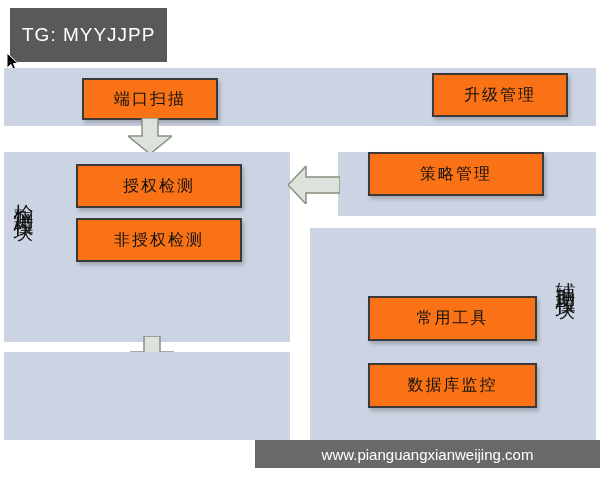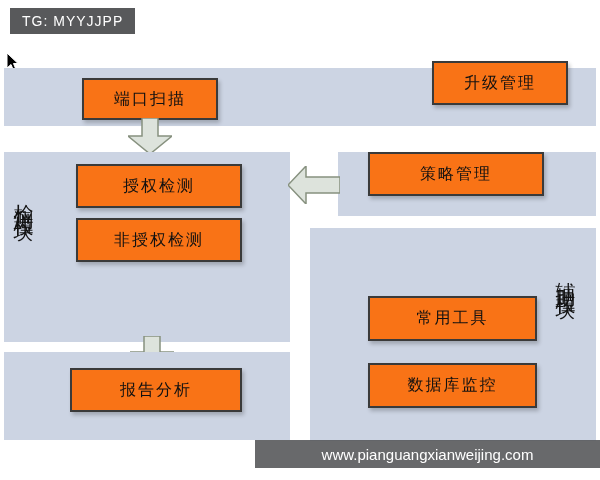--- a/index.html
+++ b/index.html
@@ -16,21 +16,21 @@
     white-space:nowrap;
   }
   .vtitle{
     position:absolute;writing-mode:vertical-rl;text-orientation:upright;
     font-family:"Liberation Serif",serif;font-size:20px;color:#111;
     letter-spacing:6px;line-height:1;
   }
   .arrow{position:absolute;}
   .badge{
     position:absolute;left:10px;top:8px;background:#58595b;color:#fff;
-    font-size:14px;padding:5px 12px;letter-spacing:1px;
+    font-size:19px;padding:16px 12px;letter-spacing:1px;
   }
   .footer{
     position:absolute;left:255px;top:440px;width:345px;height:28px;
     background:rgba(88,89,91,0.9);color:#fff;font-size:15px;
     display:flex;align-items:center;justify-content:center;text-align:center;
   }
   .cursor{position:absolute;left:6px;top:52px;}
 </style>
 </head>
 <body>
@@ -41,21 +41,21 @@
 
   <div class="cursor">
     <svg width="14" height="20" viewBox="0 0 14 20">
       <path d="M1,1 L1,16 L5,12.5 L7.5,18.5 L10,17.5 L7.5,11.5 L12,11.5 Z" fill="#000" stroke="#fff" stroke-width="1"></path>
     </svg>
   </div>
 
   <div class="panel" style="left:4px;top:68px;width:592px;height:58px"></div>
 
   <div class="node" style="left:82px;top:78px;width:132px;height:38px">端口扫描</div>
-  <div class="node" style="left:432px;top:61px;width:132px;height:40px">升级管理</div>
+  <div class="node" style="left:432px;top:73px;width:132px;height:40px">升级管理</div>
 
   <div class="arrow" style="left:128px;top:118px">
     <svg width="44" height="36" viewBox="0 0 44 36">
       <polygon points="14,0 30,0 30,18 44,18 22,36 0,18 14,18" fill="#dde3dc" stroke="#87917f" stroke-width="1.5"></polygon>
     </svg>
   </div>
 
   <div class="panel" style="left:4px;top:152px;width:286px;height:190px"></div>
   <div class="vtitle" style="left:14px;top:188px">检测模块</div>
 
@@ -77,17 +77,16 @@
   <div class="node" style="left:368px;top:363px;width:165px;height:41px">数据库监控</div>
   <div class="node" style="left:368px;top:296px;width:165px;height:41px">常用工具</div>
 
   <div class="arrow" style="left:130px;top:336px">
     <svg width="44" height="34" viewBox="0 0 44 34">
       <polygon points="14,0 30,0 30,16 44,16 22,34 0,16 14,16" fill="#dde3dc" stroke="#87917f" stroke-width="1.5"></polygon>
     </svg>
   </div>
 
   <div class="panel" style="left:4px;top:352px;width:286px;height:88px"></div>
-  <div class="node" style="left:70px;top:368px;width:168px;height:40px">报告分析</div>
 
   <div class="footer">www.pianguangxianweijing.com</div>
 
 </div>
 
 </body></html>

